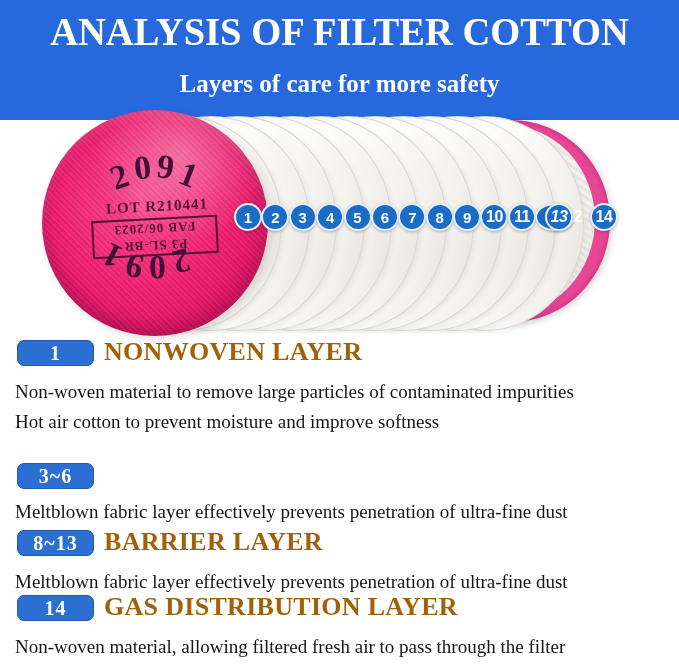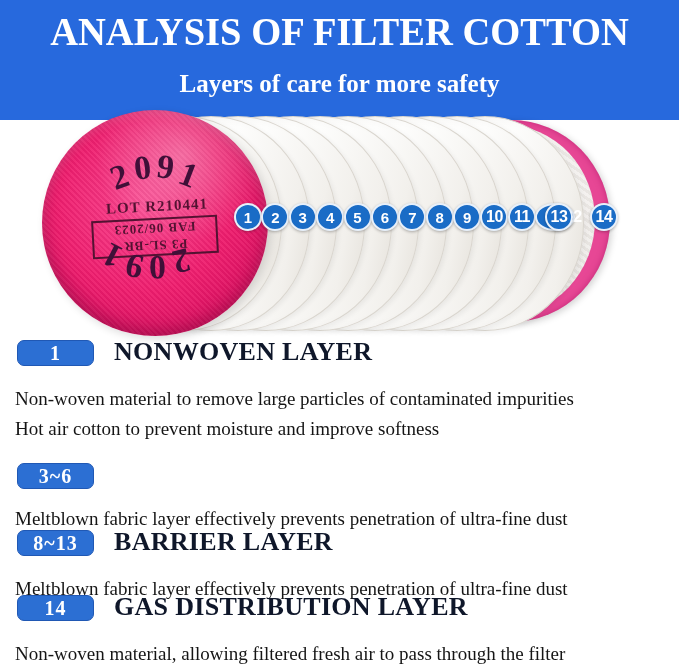--- a/index.html
+++ b/index.html
@@ -80,24 +80,24 @@
   
   .section{position:absolute;left:0;right:0;}
   .badge-row{display:flex;align-items:center;gap:10px;padding-left:17px;}
   .badge{
     min-width:77px;height:26px;box-sizing:border-box;padding:0 10px;
     display:flex;align-items:center;justify-content:center;
     background:#2c6fd3;border:1px solid #2058b4;border-radius:7px;
     color:#ffffff;font-weight:bold;font-size:20px;letter-spacing:1px;
   }
   .sec-title{
-    font-size:26px;font-weight:bold;color:#0f172a;letter-spacing:.3px;padding-bottom:2px;margin-left:10px;
+    font-size:26px;font-weight:bold;color:#a16207;letter-spacing:.3px;padding-bottom:2px;
   }
   .sec-desc{
-    padding-left:15px;margin-top:16px;font-size:19px;line-height:28px;color:#151515;
+    padding-left:15px;margin-top:9px;font-size:19px;line-height:28px;color:#151515;
     white-space:pre-line;
   }
 </style>
 </head>
 <body>
 
 <div class="canvas">
 
   <div class="header">
     <h1 class="title">ANALYSIS OF FILTER COTTON</h1>
@@ -138,21 +138,21 @@
         <span class="marker" style="left: 288.77px;">3</span>
         <span class="marker" style="left: 316.155px;">4</span>
         <span class="marker" style="left: 343.54px;">5</span>
         <span class="marker" style="left: 370.925px;">6</span>
         <span class="marker" style="left: 398.31px;">7</span>
         <span class="marker" style="left: 425.695px;">8</span>
         <span class="marker" style="left: 453.08px;">9</span>
         <span class="marker two" style="left: 480.465px;">10</span>
         <span class="marker two" style="left: 507.85px;">11</span>
         <span class="marker two" style="left: 535.235px; padding-left: 36px;">12</span>
-        <span class="marker two" style="left: 545px;">13</span>
+        <span class="marker two" style="left: 545px; font-style: italic;">13</span>
         <span class="marker two" style="left: 590.005px;">14</span>
       </div>
   <div class="white-disc" style="left: 84.4px; z-index: 27;"></div>
       <div class="white-disc" style="left: 111.8px; z-index: 26;"></div>
       <div class="white-disc" style="left: 139.2px; z-index: 25;"></div>
       <div class="white-disc" style="left: 166.6px; z-index: 24;"></div>
       <div class="white-disc" style="left: 194px; z-index: 23;"></div>
       <div class="white-disc" style="left: 221.4px; z-index: 22;"></div>
       <div class="white-disc" style="left: 248.8px; z-index: 21;"></div>
       <div class="white-disc" style="left: 276.2px; z-index: 20;"></div>

